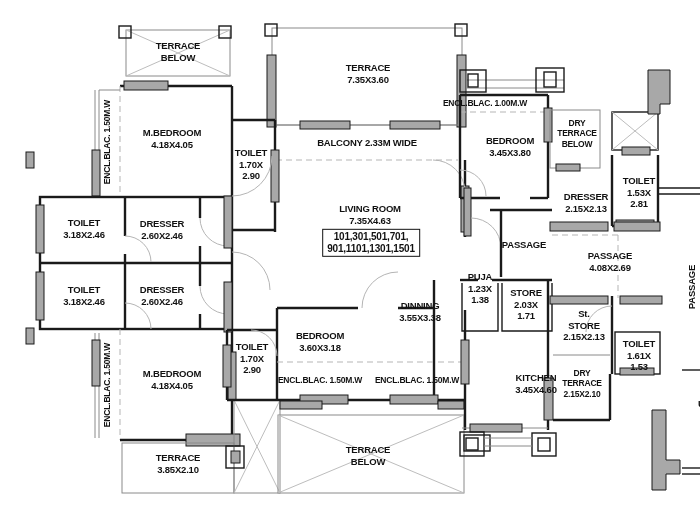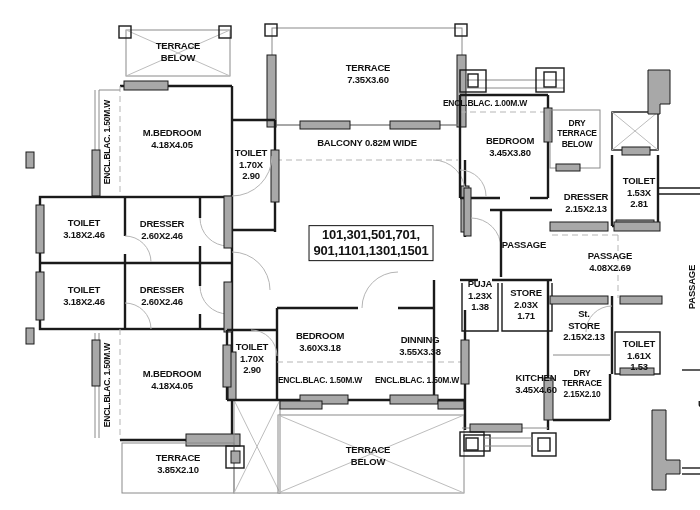--- a/index.html
+++ b/index.html
@@ -4,21 +4,21 @@
 <style>
   html,body{margin:0;padding:0;background:#ffffff;}
   .plan{position:relative;width:700px;height:510px;background:#ffffff;overflow:hidden;
         font-family:"Liberation Sans", sans-serif;}
   .plan svg{position:absolute;left:0;top:0;}
   .lbl{position:absolute;transform:translate(-50%,-50%);white-space:pre-line;
        text-align:center;font-size:9.5px;font-weight:bold;color:#111;
        line-height:1.22;letter-spacing:-0.2px;}
   .lbl.small{font-size:8.5px;}
   .lbl.vert{transform:translate(-50%,-50%) rotate(-90deg);}
-  .lbl.boxed{border:1.5px solid #111;background:#fff;padding:1px 4px;font-size:13px;}
+  .lbl.boxed{border:1.5px solid #111;background:#fff;padding:1px 4px;font-size:10px;}
   
   .w{stroke:#1a1a1a;stroke-width:2.4;fill:none;}
   .w1{stroke:#1a1a1a;stroke-width:1.4;fill:none;}
   .wt{stroke:#8a8a8a;stroke-width:1;fill:none;}
   .dash{stroke:#b5b5b5;stroke-width:1;fill:none;stroke-dasharray:6 4;}
   .xl{stroke:#bdbdbd;stroke-width:1;fill:none;}
   .gray{fill:#a8a8a8;stroke:#1a1a1a;stroke-width:1;}
   .arc{stroke:#b5b5b5;stroke-width:1;fill:none;}
 </style>
 </head>
@@ -198,65 +198,67 @@
     <line x1="700" y1="370" x2="682" y2="370" class="w1"></line>
   </svg>
 
   <div class="lbl" style="left:178px;top:52px">TERRACE
 BELOW</div>
   <div class="lbl" style="left:172px;top:139px">M.BEDROOM
 4.18X4.05</div>
   <div class="lbl vert small" style="left:107px;top:142px">ENCL.BLAC.  1.50M.W</div>
   <div class="lbl" style="left:368px;top:74px">TERRACE
 7.35X3.60</div>
-  <div class="lbl" style="left:367px;top:143px">BALCONY  0.82M  WIDE</div>
+  <div class="lbl" style="left:367px;top:143px">BALCONY  2.33M  WIDE</div>
   <div class="lbl" style="left:251px;top:164px">TOILET
 1.70X
 2.90</div>
   <div class="lbl" style="left:84px;top:229px">TOILET
 3.18X2.46</div>
   <div class="lbl" style="left:162px;top:230px">DRESSER
 2.60X2.46</div>
   <div class="lbl" style="left:84px;top:296px">TOILET
 3.18X2.46</div>
   <div class="lbl" style="left:162px;top:296px">DRESSER
 2.60X2.46</div>
   <div class="lbl vert small" style="left:107px;top:385px">ENCL.BLAC.  1.50M.W</div>
   <div class="lbl" style="left:172px;top:380px">M.BEDROOM
 4.18X4.05</div>
   <div class="lbl" style="left:178px;top:464px">TERRACE
 3.85X2.10</div>
+  <div class="lbl" style="left:370px;top:215px">LIVING ROOM
+7.35X4.63</div>
   <div class="lbl boxed" style="left:371px;top:243px">101,301,501,701,
 901,1101,1301,1501</div>
   <div class="lbl" style="left:320px;top:342px">BEDROOM
 3.60X3.18</div>
   <div class="lbl" style="left:252px;top:358px">TOILET
 1.70X
 2.90</div>
   <div class="lbl small" style="left:320px;top:380px">ENCL.BLAC.  1.50M.W</div>
   <div class="lbl small" style="left:417px;top:380px">ENCL.BLAC.  1.50M.W</div>
-  <div class="lbl" style="left:420px;top:346px">DINNING
+  <div class="lbl" style="left:420px;top:312px">DINNING
 3.55X3.38</div>
   <div class="lbl" style="left:368px;top:456px">TERRACE
 BELOW</div>
   <div class="lbl small" style="left:485px;top:103px">ENCL.BLAC.  1.00M.W</div>
   <div class="lbl" style="left:510px;top:147px">BEDROOM
 3.45X3.80</div>
   <div class="lbl small" style="left:577px;top:134px">DRY
 TERRACE
 BELOW</div>
   <div class="lbl" style="left:586px;top:203px">DRESSER
 2.15X2.13</div>
   <div class="lbl" style="left:639px;top:192px">TOILET
 1.53X
 2.81</div>
   <div class="lbl" style="left:524px;top:245px">PASSAGE</div>
   <div class="lbl" style="left:610px;top:262px">PASSAGE
 4.08X2.69</div>
-  <div class="lbl" style="left:480px;top:295px">PUJA
+  <div class="lbl" style="left:480px;top:288px">PUJA
 1.23X
 1.38</div>
   <div class="lbl" style="left:526px;top:304px">STORE
 2.03X
 1.71</div>
   <div class="lbl" style="left:584px;top:325px">St.
 STORE
 2.15X2.13</div>
   <div class="lbl" style="left:639px;top:355px">TOILET
 1.61X

